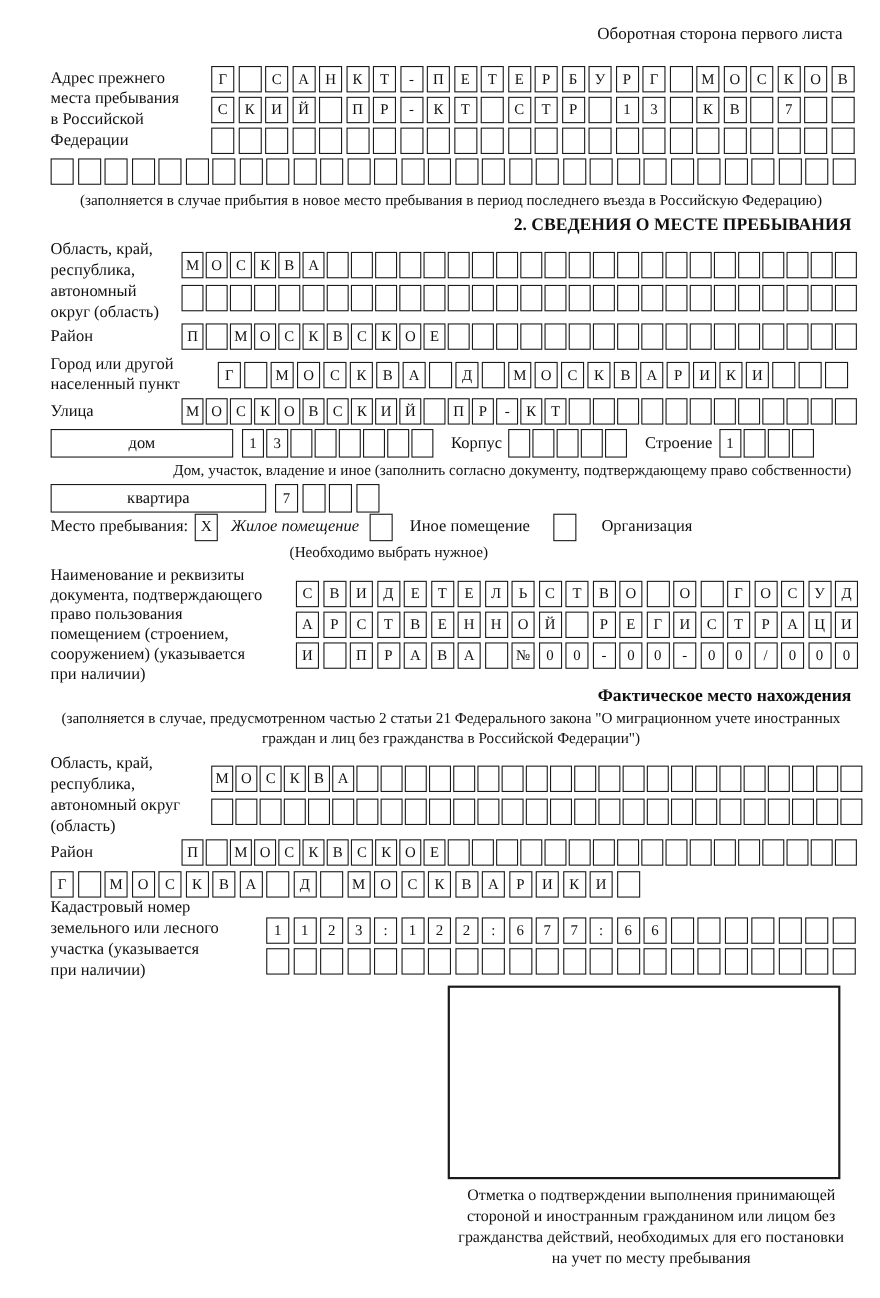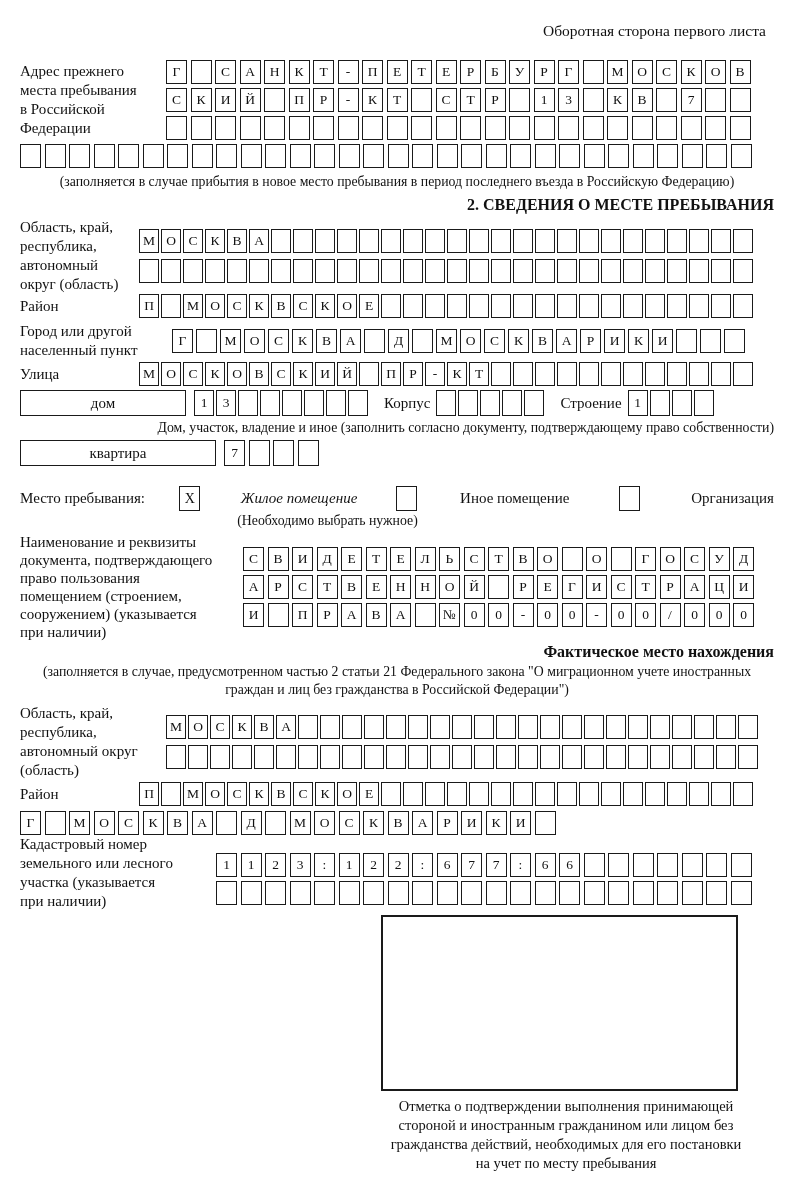--- a/index.html
+++ b/index.html
@@ -2,21 +2,21 @@
 <html><head>
 <meta charset="utf-8">
 <style>
   * { box-sizing: border-box; margin: 0; padding: 0; }
   html,body { background:#fff; }
   body {
     width:800px; height:1180px;
     font-family:"Liberation Serif","DejaVu Serif",serif;
     color:#111;
   }
-  .sheet { width:800px; height:1180px; padding:0 26px 0 20px; overflow:hidden; position:relative; }
+  .sheet { width:800px; height:1180px; padding:0 26px 0 46px; overflow:hidden; position:relative; }
 
   .corner { text-align:right; font-size:15.5px; margin:22px 8px 0 0; }
 
   
   .cells { display:flex; flex-wrap:nowrap; }
   .cell {
     flex:0 0 auto; width:20px; height:24px;
     border:1.6px solid #1a1a1a; margin-right:2px;
     display:flex; align-items:center; justify-content:center;
     font-size:13.5px; padding-bottom:1px;
@@ -36,21 +36,21 @@
   .heading { font-weight:bold; text-align:right; font-size:16px; }
 
   .wide-box { border:1.7px solid #1a1a1a; height:26px; display:flex; align-items:center; justify-content:center; font-size:15px; }
   .dom-box { width:166px; margin-right:8px; }
   .kv-box  { width:196px; margin-right:8px; }
   .inline-label { font-size:15px; line-height:26px; margin:0 6px 0 14px; }
 
   .domrow { display:flex; align-items:flex-start; margin-top:4px; }
   .domrow .cells .cell { height:26px; }
 
-  .mesto-row { display:flex; align-items:center; font-size:15px; margin-top:20px;justify-content:space-between; }
+  .mesto-row { display:flex; align-items:center; font-size:15px; margin-top:1px; }
   .checkbox { flex:0 0 auto; width:21px; height:25px; border:1.7px solid #1a1a1a;
     display:flex; align-items:center; justify-content:center; font-size:14px; }
   .g6  { margin-left:6px; }  .g12 { margin-left:12px;font-style:italic; } .g10 { margin-left:10px; }
   .g15 { margin-left:15px; } .g21 { margin-left:21px; } .g23 { margin-left:23px; }
   .choose-note { width:185px; margin:2px 0 0 215px; text-align:center; font-size:13.8px; }
 
   .rows-mt12 { margin-top:12px; }
 
   .stamp-box { border:2px solid #1a1a1a; width:357px; height:176px; margin:4px 0 0 361px; }
   .stamp-caption { width:420px; margin:6px 0 0 336px; text-align:center; font-size:14.5px; line-height:19px; white-space:pre-line; }

